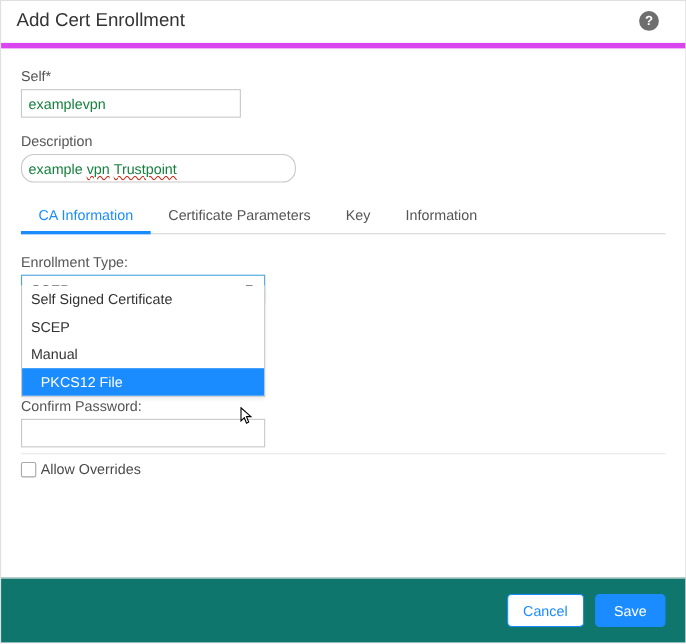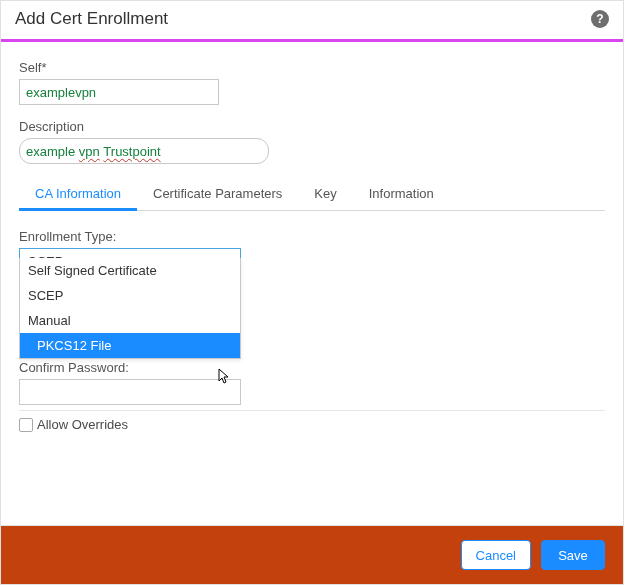--- a/index.html
+++ b/index.html
@@ -18,22 +18,22 @@
     width: 624px;
     height: 585px;
     border: 1px solid #e0e0e0;
     display: flex;
     flex-direction: column;
   }
   .header {
     display:flex;
     align-items:center;
     justify-content:space-between;
-    padding: 8px 14px 10px 14px;
-    border-bottom: 3px solid #d946ef;
+    padding: 8px 24px 10px 14px;
+    border-bottom: 5px solid #d946ef;
   }
   .header h1 {
     font-size: 17px;
     font-weight: 400;
     color: #333;
     margin:0;
   }
   .help-icon {
     width:18px; height:18px; border-radius:50%;
     background:#6e6e6e; color:#fff;
@@ -147,21 +147,21 @@
     padding: 6px 18px 4px 18px;
     display:flex;
     align-items:flex-end;
     gap:4px;
   }
   .checkbox {
     width:14px;height:14px; border:1px solid #a8a8a8; border-radius:2px; background:#fff;
   }
 
   .footer {
-    background:#c2410c;
+    background:#0f766e;
     border-top:1px solid #e3e3e3;
     padding: 14px 18px;
     display:flex;
     justify-content:flex-end;
     gap:10px;
   }
   .btn {
     min-width:64px;
     height:30px;
     border-radius:4px;

